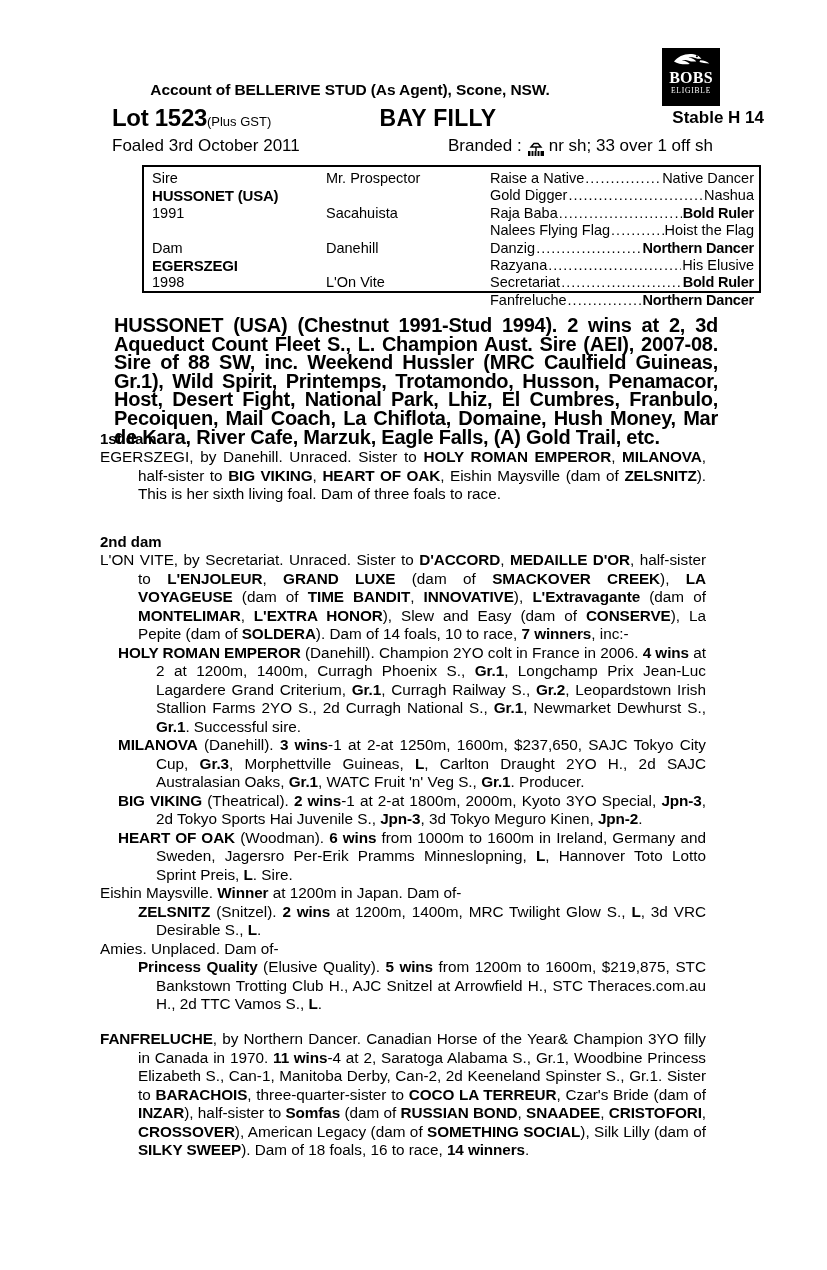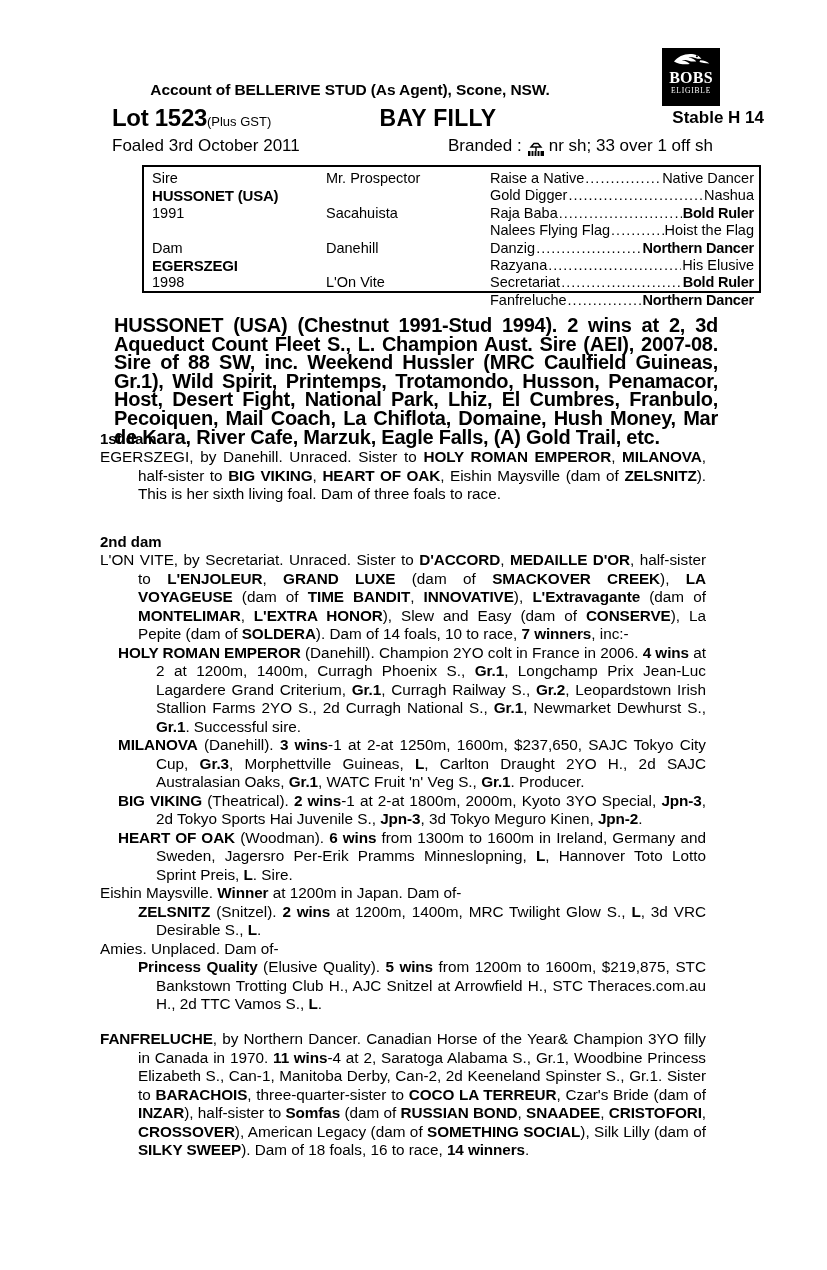--- a/index.html
+++ b/index.html
@@ -363,21 +363,21 @@
   <div class="section" id="dam-1" style="top:430px;">
       <div class="sec-head">1st dam</div>
       <div class="para hang1"><span>EGERSZEGI, by Danehill. Unraced. Sister to </span><b>HOLY ROMAN EMPEROR</b><span>, </span><b>MILANOVA</b><span>, half-sister to </span><b>BIG VIKING</b><span>, </span><b>HEART OF OAK</b><span>, Eishin Maysville (dam of </span><b>ZELSNITZ</b><span>). This is her sixth living foal. Dam of three foals to race.</span></div>
     </div>
   <div class="section" id="dam-2" style="top:533px;">
       <div class="sec-head">2nd dam</div>
       <div class="para hang1"><span>L'ON VITE, by Secretariat. Unraced. Sister to </span><b>D'ACCORD</b><span>, </span><b>MEDAILLE D'OR</b><span>, half-sister to </span><b>L'ENJOLEUR</b><span>, </span><b>GRAND LUXE</b><span> (dam of </span><b>SMACKOVER CREEK</b><span>), </span><b>LA VOYAGEUSE</b><span> (dam of </span><b>TIME BANDIT</b><span>, </span><b>INNOVATIVE</b><span>), </span><b>L'Extravagante</b><span> (dam of </span><b>MONTELIMAR</b><span>, </span><b>L'EXTRA HONOR</b><span>), Slew and Easy (dam of </span><b>CONSERVE</b><span>), La Pepite (dam of </span><b>SOLDERA</b><span>). Dam of 14 foals, 10 to race, </span><b>7 winners</b><span>, inc:-</span></div>
       <div class="para hang2"><b>HOLY ROMAN EMPEROR</b><span> (Danehill). Champion 2YO colt in France in 2006. </span><b>4 wins</b><span> at 2 at 1200m, 1400m, Curragh Phoenix S., </span><b>Gr.1</b><span>, Longchamp Prix Jean-Luc Lagardere Grand Criterium, </span><b>Gr.1</b><span>, Curragh Railway S., </span><b>Gr.2</b><span>, Leopardstown Irish Stallion Farms 2YO S., 2d Curragh National S., </span><b>Gr.1</b><span>, Newmarket Dewhurst S., </span><b>Gr.1</b><span>. Successful sire.</span></div>
       <div class="para hang2"><b>MILANOVA</b><span> (Danehill). </span><b>3 wins</b><span>-1 at 2-at 1250m, 1600m, $237,650, SAJC Tokyo City Cup, </span><b>Gr.3</b><span>, Morphettville Guineas, </span><b>L</b><span>, Carlton Draught 2YO H., 2d SAJC Australasian Oaks, </span><b>Gr.1</b><span>, WATC Fruit 'n' Veg S., </span><b>Gr.1</b><span>. Producer.</span></div>
       <div class="para hang2"><b>BIG VIKING</b><span> (Theatrical). </span><b>2 wins</b><span>-1 at 2-at 1800m, 2000m, Kyoto 3YO Special, </span><b>Jpn-3</b><span>, 2d Tokyo Sports Hai Juvenile S., </span><b>Jpn-3</b><span>, 3d Tokyo Meguro Kinen, </span><b>Jpn-2</b><span>.</span></div>
-      <div class="para hang2"><b>HEART OF OAK</b><span> (Woodman). </span><b>6 wins</b><span> from 1300m to 1600m in Ireland, Germany and Sweden, Jagersro Per-Erik Pramms Minneslopning, </span><b>L</b><span>, Hannover Toto Lotto Sprint Preis, </span><b>L</b><span>. Sire.</span></div>
+      <div class="para hang2"><b>HEART OF OAK</b><span> (Woodman). </span><b>6 wins</b><span> from 1000m to 1600m in Ireland, Germany and Sweden, Jagersro Per-Erik Pramms Minneslopning, </span><b>L</b><span>, Hannover Toto Lotto Sprint Preis, </span><b>L</b><span>. Sire.</span></div>
       <div class="para hang1"><span>Eishin Maysville. </span><b>Winner</b><span> at 1200m in Japan. Dam of-</span></div>
       <div class="para hang3"><b>ZELSNITZ</b><span> (Snitzel). </span><b>2 wins</b><span> at 1200m, 1400m, MRC Twilight Glow S., </span><b>L</b><span>, 3d VRC Desirable S., </span><b>L</b><span>.</span></div>
       <div class="para hang1"><span>Amies. Unplaced. Dam of-</span></div>
       <div class="para hang3"><b>Princess Quality</b><span> (Elusive Quality). </span><b>5 wins</b><span> from 1200m to 1600m, $219,875, STC Bankstown Trotting Club H., AJC Snitzel at Arrowfield H., STC Theraces.com.au H., 2d TTC Vamos S., </span><b>L</b><span>.</span></div>
     </div>
   <div class="section" id="dam-3" style="top:1030px;">
       <div class="para hang1"><b>FANFRELUCHE</b><span>, by Northern Dancer. Canadian Horse of the Year&amp; Champion 3YO filly in Canada in 1970. </span><b>11 wins</b><span>-4 at 2, Saratoga Alabama S., Gr.1, Woodbine Princess Elizabeth S., Can-1, Manitoba Derby, Can-2, 2d Keeneland Spinster S., Gr.1. Sister to </span><b>BARACHOIS</b><span>, three-quarter-sister to </span><b>COCO LA TERREUR</b><span>, Czar's Bride (dam of </span><b>INZAR</b><span>), half-sister to </span><b>Somfas</b><span> (dam of </span><b>RUSSIAN BOND</b><span>, </span><b>SNAADEE</b><span>, </span><b>CRISTOFORI</b><span>, </span><b>CROSSOVER</b><span>), American Legacy (dam of </span><b>SOMETHING SOCIAL</b><span>), Silk Lilly (dam of </span><b>SILKY SWEEP</b><span>). Dam of 18 foals, 16 to race, </span><b>14 winners</b><span>.</span></div>
     </div>
 
 </div>

